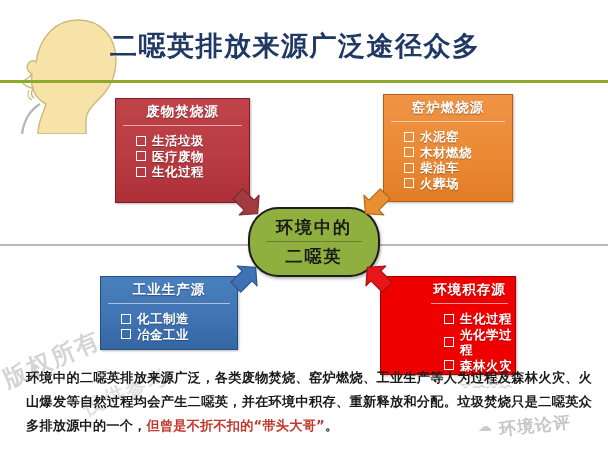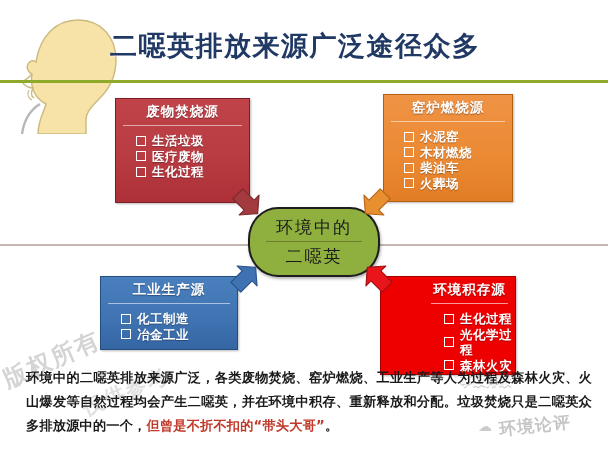--- a/index.html
+++ b/index.html
@@ -96,21 +96,21 @@
   #center-node{
     position:absolute;left:248px;top:193px;width:128px;height:66px;
     background:#8fb03e;
     border:2px solid #1d1d1d;
     border-radius:30px/32px;
     box-shadow:1px 2px 3px rgba(0,0,0,.3);
     z-index:5;
     display:flex;flex-direction:column;align-items:center;justify-content:center;
   }
   #center-node .cline{
-    font-size:17px;font-weight:normal;color:#1a1a1a;letter-spacing:2px;
+    font-size:17px;font-weight:bold;color:#1a1a1a;letter-spacing:2px;
     line-height:25px;
   }
   #center-node .csep{
     width:96px;height:1px;background:#6d7f33;margin:1px 0 2px;
   }
 
   
   .arrow{position:absolute;z-index:6;}
 
   

